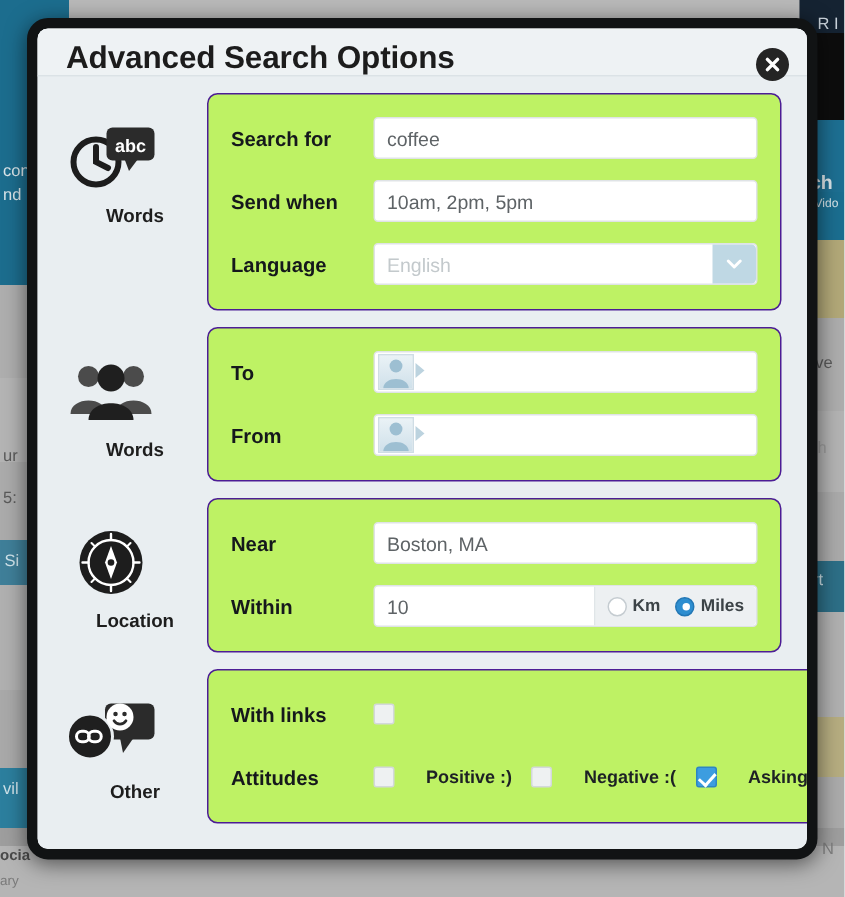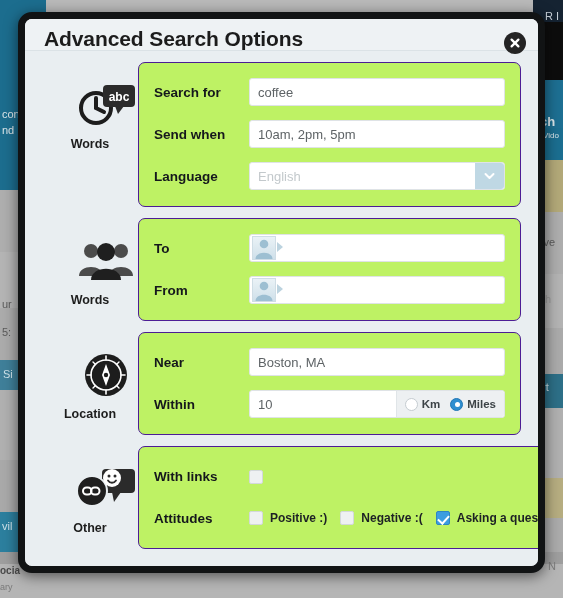--- a/index.html
+++ b/index.html
@@ -97,21 +97,21 @@
     margin-top: 11px;
   }
   .section-sidebar {
     width: 96px;
     flex: 0 0 96px;
     padding-top: 16px;
     text-align: center;
   }
   .section-icon {
     height: 54px;
-    display: flex; align-items: center; justify-content: flex-end;
+    display: flex; align-items: center; justify-content: flex-start;
   }
   .section-label {
     font-size: 12.5px;
     font-weight: bold;
     color: #1d1d1d;
     margin-top: 5px;
   }
   .panel {
     flex: 1;
     background: #bef264;
@@ -244,21 +244,21 @@
     left: 3px; top: 0.5px;
     width: 5px; height: 9px;
     border: solid #fff;
     border-width: 0 2px 2px 0;
     transform: rotate(42deg);
   }
   .attitudes {
     display: flex; align-items: center; gap: 13px;
   }
   .att-opt {
-    display: flex; align-items: flex-end; gap: 7px;
+    display: flex; align-items: flex-end; gap: 21px;
     font-size: 12px; font-weight: bold; color: #1d2125;
     cursor: pointer; white-space: nowrap;
   }
 </style>
 </head>
 <body>
 
 <div id="page-root">
 
   <div class="bg-layer">

